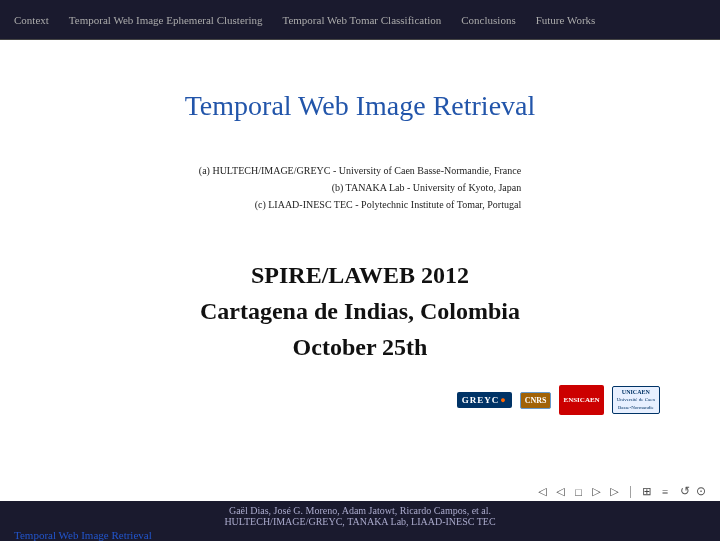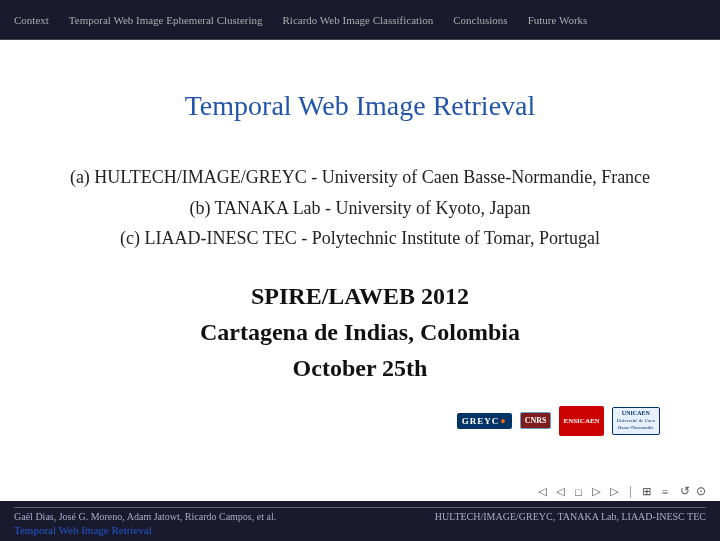--- a/index.html
+++ b/index.html
@@ -61,25 +61,25 @@
       line-height: 1.5;
       margin-bottom: 24px;
       color: #111;
     }
 
     .authors sup {
       font-size: 11px;
     }
 
     .affiliations {
-      font-size: 18px;
-      text-align: center;
+      font-size: 10px;
+      text-align: right;
       line-height: 1.7;
       color: #222;
-      margin-bottom: 24px;
+      margin-bottom: 44px;
     }
 
     .conference-info {
       font-size: 24px;
       font-weight: bold;
       text-align: center;
       line-height: 1.5;
       color: #111;
       margin-bottom: 20px;
     }
@@ -105,21 +105,21 @@
       color: white;
       font-size: 9px;
       font-weight: bold;
       padding: 3px 5px;
       border-radius: 2px;
       letter-spacing: 1px;
     }
 
     
     .logo-cnrs {
-      background: #7f1d1d;
+      background: #a16207;
       color: white;
       font-size: 8px;
       font-weight: bold;
       padding: 3px 4px;
       border-radius: 2px;
       border: 1px solid #6699cc;
     }
 
     
     .logo-ensicaen {
@@ -164,20 +164,21 @@
       justify-content: center;
       padding: 4px 14px;
       position: absolute;
       bottom: 0;
     }
 
     .bottom-bar-top {
       display: flex;
       justify-content: space-between;
       align-items: center;
+      flex-direction: column;
     }
 
     .bottom-authors {
       color: #aaaacc;
       font-size: 10px;
     }
 
     .bottom-affiliation {
       color: #aaaacc;
       font-size: 10px;
@@ -195,21 +196,21 @@
       background: #666;
       margin-bottom: 3px;
     }
   </style>
 </head>
 <body>
 
 <div class="top-nav">
   <span class="nav-item">Context</span>
   <span class="nav-item">Temporal Web Image Ephemeral Clustering</span>
-  <span class="nav-item">Ricardo Web Image Classification</span>
+  <span class="nav-item">Temporal Web Tomar Classification</span>
   <span class="nav-item">Conclusions</span>
   <span class="nav-item">Future Works</span>
 </div>
 
 <div class="main-content">
   <h1 class="slide-title">Temporal Web Image Retrieval</h1>
 
 
   <div class="affiliations">
     <div>(a) HULTECH/IMAGE/GREYC - University of Caen Basse-Normandie, France</div>

